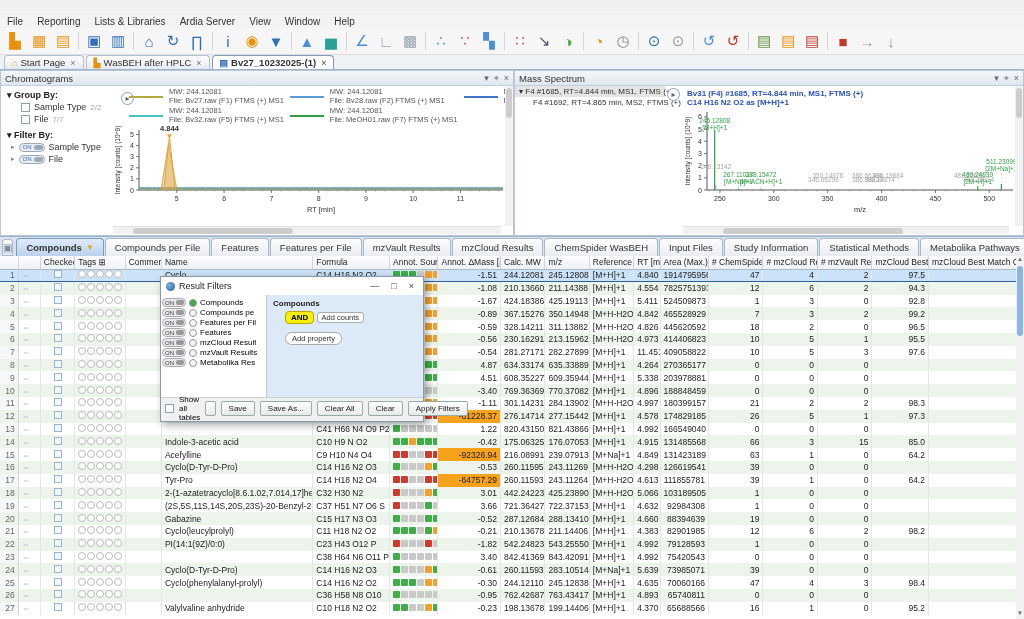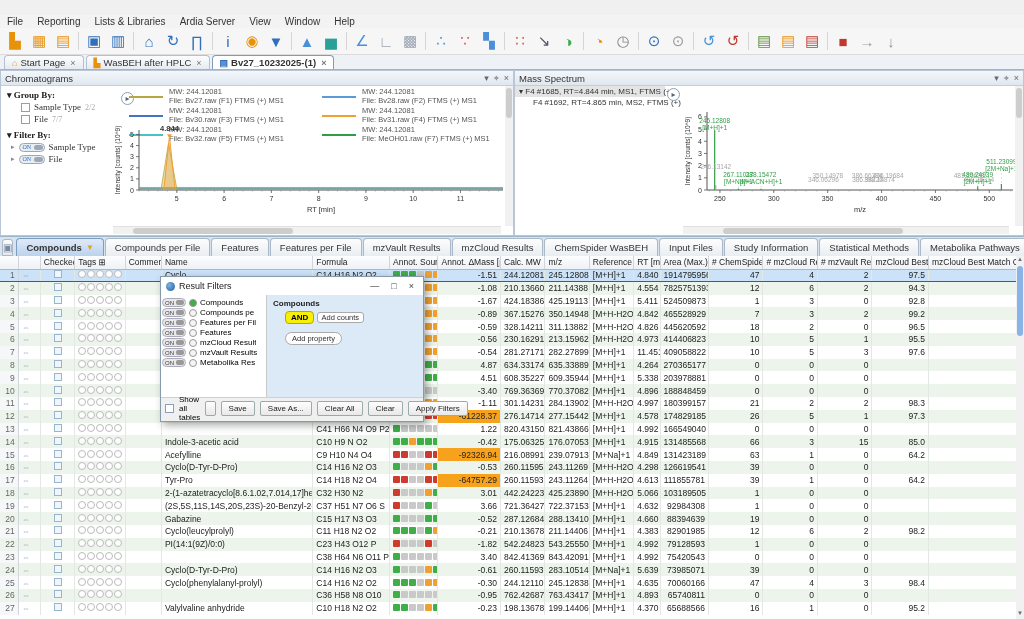--- a/index.html
+++ b/index.html
@@ -26,32 +26,32 @@
   
   .panel { top:70px; height:166px; background:#fff; border:1px solid #b8c6d5; }
   #chromPanel { left:0; width:514px; }
   #msPanel { left:514px; width:510px; }
   .ptitle { height:15px; background:linear-gradient(#f4f7fa,#dfe7ef); border-bottom:1px solid #c2cedb; display:flex; align-items:center; font-size:9.5px; color:#333; padding:0 4px; }
   .ptitle .sp { flex:1; }
   .ptitle .pic { font-size:9px; color:#667; margin-left:5px; cursor:default; }
   .pcontent { position:relative; width:100%; height:149px; font-size:9px; color:#333; overflow:hidden; }
 
   
-  #chromSide { left:0; top:0; width:118px; height:100%;font-family:Liberation Serif, serif; }
+  #chromSide { left:0; top:0; width:118px; height:100%; }
   .treehead { font-weight:bold; font-size:9px; color:#222; margin:4px 0 2px 6px; }
   .treerow { display:flex; align-items:center; gap:4px; margin:2px 0 0 20px; font-size:9px; color:#333; }
   .cbx { width:9px; height:9px; border:1px solid #8aa0b8; background:#fff; }
   .cnt { color:#aaa; font-size:8px; }
   .tog { width:26px; height:9px; border:1px solid #9aa8b8; border-radius:5px; background:#e8edf2; font-size:6px; color:#2f6fbd; display:flex; align-items:center; padding-left:3px; position:relative; }
   .tog::after { content:""; position:absolute; right:1px; top:1px; width:9px; height:5px; border-radius:3px; background:#9aa8b8; }
   .arr { color:#889; font-size:7px; }
   .collapsebtn { position:absolute; width:13px; height:13px; border:1px solid #8aa0b8; border-radius:50%; background:#fff; color:#567; font-size:8px; display:flex; align-items:center; justify-content:center; }
 
   
-  #chromLegend { left:128px; top:2px; width:380px; display:grid; grid-template-columns:1fr 1fr; grid-auto-flow:row; column-gap:6px; row-gap:2px; }
+  #chromLegend { left:128px; top:2px; width:380px; display:grid; grid-template-columns:1fr 1fr 1fr 1fr; grid-auto-flow:row; column-gap:6px; row-gap:2px; }
   .lgitem { display:flex; align-items:center; gap:6px; }
   .lgline { width:34px; height:2px; flex:none; }
   .lgtext { font-size:7.5px; line-height:8.5px; color:#555; white-space:nowrap; }
 
   .hscroll { position:absolute; bottom:1px; height:8px; background:#f1f1f1; border-top:1px solid #e0e0e0; }
   .hthumb { position:absolute; top:1px; height:6px; background:#cdcdcd; border-radius:3px; }
   .vscroll { position:absolute; top:0; right:0; width:8px; background:#f1f1f1; }
   .vthumb { position:absolute; left:1px; width:6px; background:#cdcdcd; border-radius:3px; }
 
   
@@ -368,20 +368,24 @@
       <span class="pic">▾</span>
       <span class="pic">⌖</span>
       <span class="pic">×</span>
     </div>
     <div class="pcontent">
       <div id="msTree" class="abs">
           <div class="scanitem sel" style="padding-left: 4px;">▾ F4 #1685, RT=4.844 min, MS1, FTMS (+)</div>
           <div class="scanitem" style="padding-left: 18px;">   F4 #1692, RT=4.865 min, MS2, FTMS (+)</div>
         </div>
       <div class="collapsebtn" style="left:152px; top:2px;">▸</div>
+      <div class="mstitle">
+        <div>Bv31 (F4) #1685, RT=4.844 min, MS1, FTMS (+)</div>
+        <div>C14 H16 N2 O2 as [M+H]+1</div>
+      </div>
       <svg id="msPlot" class="abs" style="left:168px; top:22px;" width="334" height="114">
           <line x1="21" y1="82" x2="24" y2="82" stroke="#555" stroke-width="0.8"></line>
           <text x="19" y="84.5" font-size="7" fill="#333" text-anchor="end">0</text>
           <line x1="21" y1="69.8125" x2="24" y2="69.8125" stroke="#555" stroke-width="0.8"></line>
           <text x="19" y="72.3125" font-size="7" fill="#333" text-anchor="end">1</text>
           <line x1="21" y1="57.625" x2="24" y2="57.625" stroke="#555" stroke-width="0.8"></line>
           <text x="19" y="60.125" font-size="7" fill="#333" text-anchor="end">2</text>
           <line x1="21" y1="45.4375" x2="24" y2="45.4375" stroke="#555" stroke-width="0.8"></line>
           <text x="19" y="47.9375" font-size="7" fill="#333" text-anchor="end">3</text>
           <line x1="21" y1="33.25" x2="24" y2="33.25" stroke="#555" stroke-width="0.8"></line>

